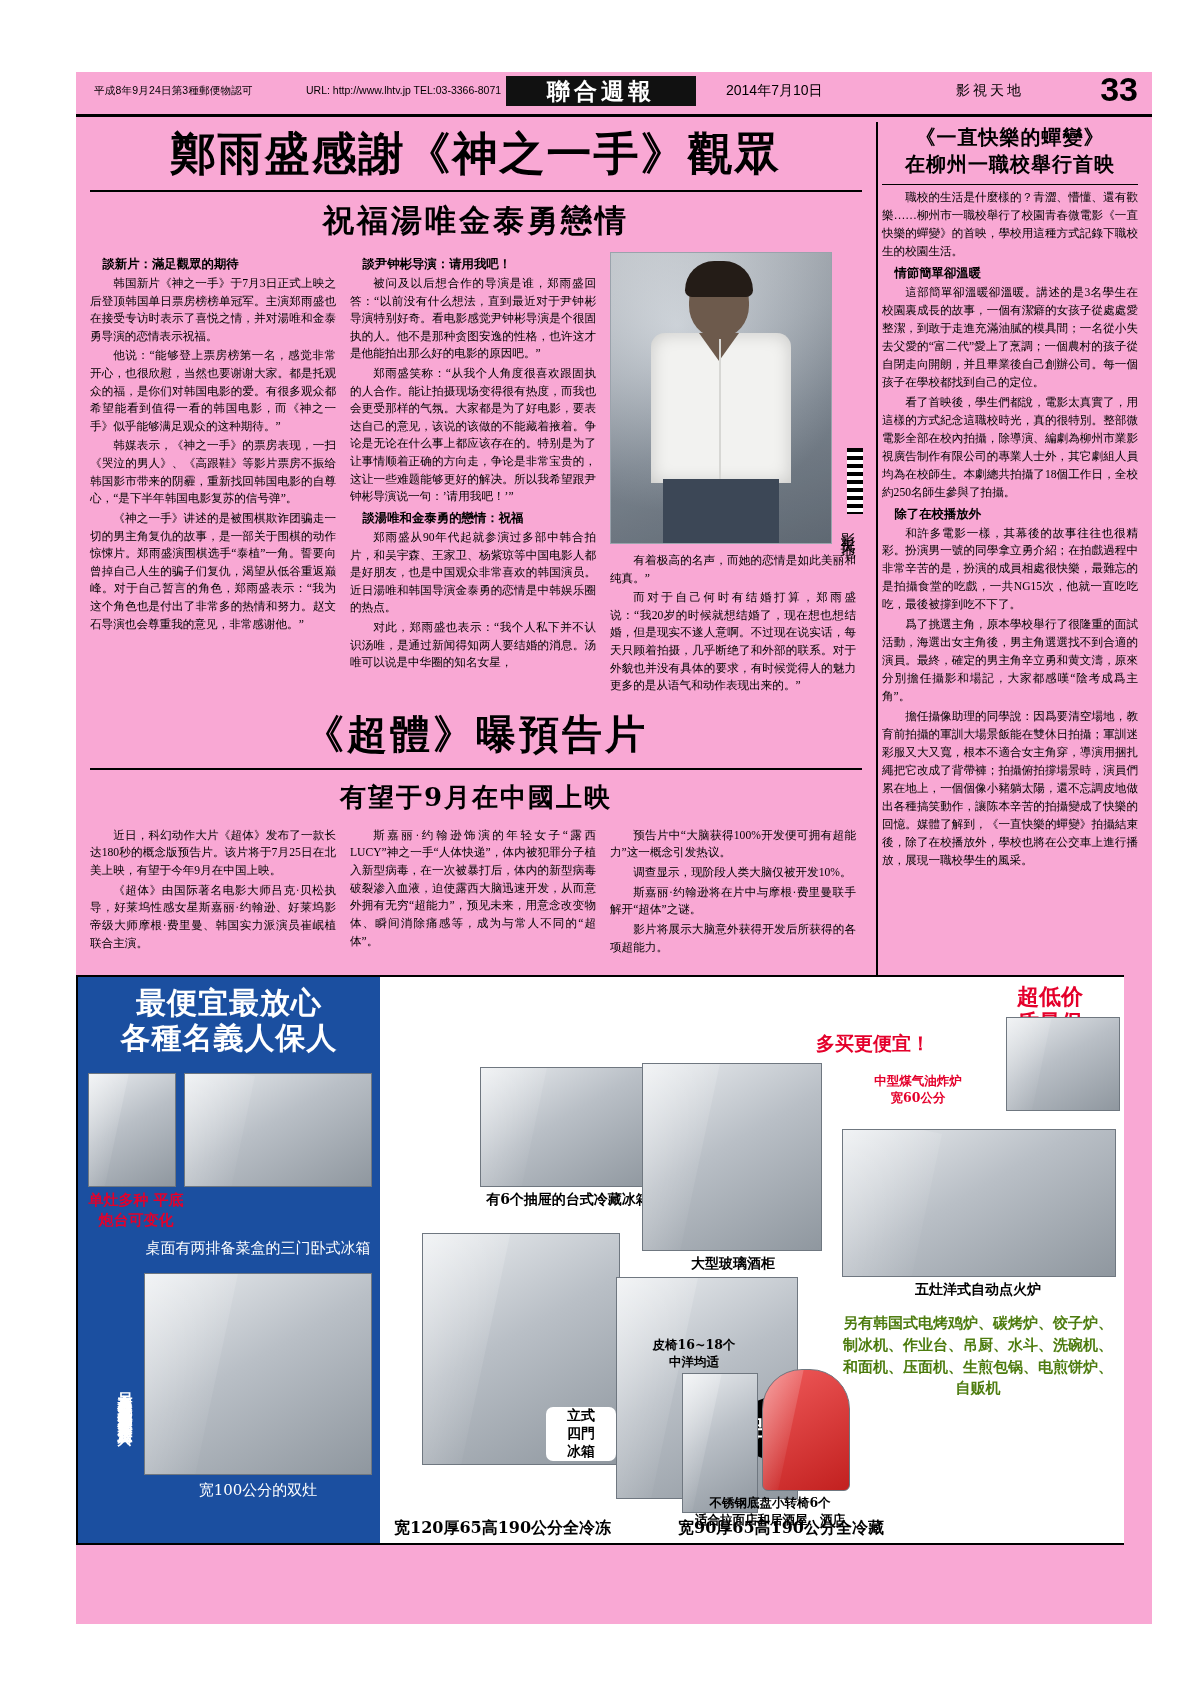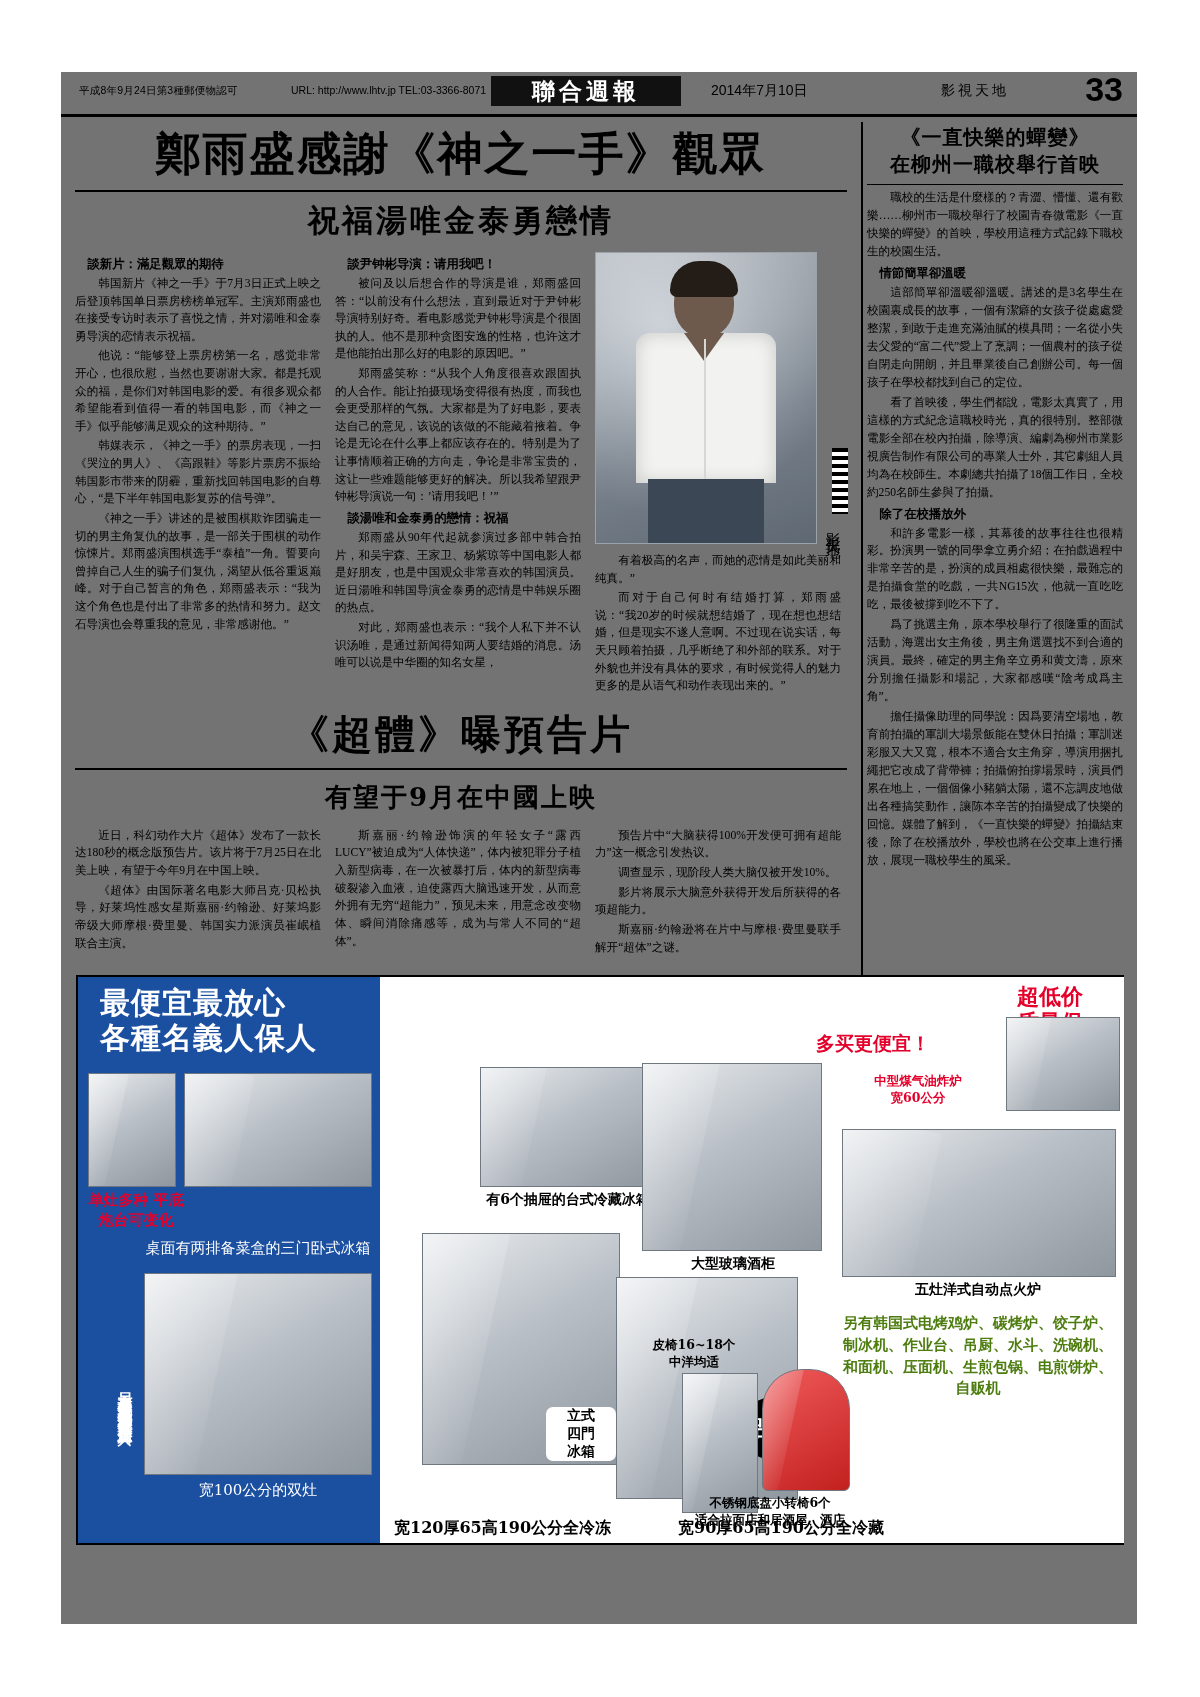--- a/index.html
+++ b/index.html
@@ -1,18 +1,18 @@
 <!DOCTYPE html>
 <html><head>
 <meta charset="utf-8">
 <style>
   html,body{margin:0;padding:0;background:#cfcfcf;}
   body{font-family:"Liberation Serif", serif;}
   .page{width:1200px;height:1697px;background:#fff;position:relative;overflow:hidden;}
-  .sheet{position:absolute;left:61px;top:72px;width:1076px;height:1552px;background:#737373;}
+  .sheet{position:absolute;left:76px;top:72px;width:1076px;height:1552px;background:#f9a8d4;}
 
   
   .masthead{position:relative;height:42px;border-bottom:3px solid #000;}
   .mh-left{position:absolute;left:18px;top:12px;font-size:10.5px;letter-spacing:.2px;color:#000;font-family:"Liberation Sans",sans-serif;}
   .mh-url{position:absolute;left:230px;top:12px;font-size:10.5px;font-family:"Liberation Sans",sans-serif;}
   .mh-logo{position:absolute;left:430px;top:4px;width:190px;height:30px;background:#111;color:#fff;text-align:center;font-size:23px;font-weight:bold;letter-spacing:4px;line-height:30px;font-family:"DejaVu Serif",serif;}
   .mh-date{position:absolute;left:650px;top:10px;font-size:14px;font-family:"Liberation Sans",sans-serif;}
   .mh-sec{position:absolute;left:880px;top:10px;font-size:14px;letter-spacing:3px;}
   .mh-page{position:absolute;right:14px;top:-2px;font-size:34px;font-weight:bold;font-family:"Liberation Sans",sans-serif;}
 
@@ -47,21 +47,21 @@
   .headline3{font-size:40px;font-weight:bold;letter-spacing:3px;text-align:center;margin:10px 0 0;font-family:"DejaVu Serif",serif;}
   .headline4{font-size:26px;font-weight:bold;letter-spacing:2px;text-align:center;margin:10px 0 12px;font-family:"DejaVu Serif",serif;}
 
   .side-h1{font-size:20px;font-weight:bold;text-align:center;letter-spacing:1px;line-height:1.35;margin:2px 0 0;font-family:"DejaVu Serif",serif;}
   .side-p{font-size:11.6px;line-height:1.55;text-align:justify;text-indent:2em;margin:0 0 2px;}
   .side-sub{font-size:12.4px;font-weight:bold;text-indent:1em;margin:4px 0 2px;}
 
   
   .ad{position:absolute;left:76px;top:975px;width:1048px;height:570px;border:2px solid #000;background:#fff;box-sizing:border-box;}
   .ad-left{position:absolute;left:0;top:0;width:302px;height:566px;background:#1b4fa0;}
-  .ad-left-head{padding:8px 22px 4px;text-align:left;}
+  .ad-left-head{padding:8px 16px 4px;text-align:center;}
   .ad-left-head div{font-size:30px;font-weight:bold;color:#fff;letter-spacing:1px;line-height:1.18;font-family:"DejaVu Serif",serif;}
   .ph-gen{background:linear-gradient(150deg,#e9ecef,#b9bfc6 45%,#8f979f);border:1px solid #6f7780;position:relative;overflow:hidden;}
   .ph-gen:after{content:"";position:absolute;left:-30%;top:-10%;width:60%;height:130%;background:linear-gradient(100deg,rgba(255,255,255,.55),rgba(255,255,255,0));transform:rotate(12deg);}
   .stove1{position:absolute;left:10px;top:96px;width:86px;height:112px;}
   .fridge1{position:absolute;left:106px;top:96px;width:186px;height:112px;}
   .cap-red{color:#e4002b;font-weight:bold;font-size:15px;text-align:center;line-height:1.3;font-family:"DejaVu Serif",serif;}
   .cap-white{color:#fff;font-weight:normal;font-size:15px;text-align:center;font-family:"DejaVu Serif",serif;}
   .three-door{position:absolute;left:66px;top:296px;width:226px;height:200px;}
   .vstrip{position:absolute;left:6px;top:290px;width:52px;height:268px;color:#fff;font-size:15px;font-weight:bold;writing-mode:vertical-rl;text-align:center;letter-spacing:2px;line-height:1.5;font-family:"DejaVu Serif",serif;}
 
@@ -141,27 +141,27 @@
       <div class="headline3">《超體》曝預告片</div>
       <div class="rule"></div>
       <div class="headline4">有望于9月在中國上映</div>
 
       <div class="cols3">
         <div class="col">
           <p class="para">近日，科幻动作大片《超体》发布了一款长达180秒的概念版预告片。该片将于7月25日在北美上映，有望于今年9月在中国上映。</p>
           <p class="para">《超体》由国际著名电影大师吕克·贝松执导，好莱坞性感女星斯嘉丽·约翰逊、好莱坞影帝级大师摩根·费里曼、韩国实力派演员崔岷植联合主演。</p>
         </div>
         <div class="col">
-          <p class="para">斯嘉丽·约翰逊饰演的年轻女子“露西LUCY”被迫成为“人体快递”，体内被犯罪分子植入新型病毒，在一次被暴打后，体内的新型病毒破裂渗入血液，迫使露西大脑迅速开发，从而意外拥有无穷“超能力”，预见未来，用意念改变物体、瞬间消除痛感等，成为与常人不同的“超体”。</p>
+          <p class="para">斯嘉丽·约翰逊饰演的年轻女子“露西LUCY”神之一手“人体快递”，体内被犯罪分子植入新型病毒，在一次被暴打后，体内的新型病毒破裂渗入血液，迫使露西大脑迅速开发，从而意外拥有无穷“超能力”，预见未来，用意念改变物体、瞬间消除痛感等，成为与常人不同的“超体”。</p>
         </div>
         <div class="col">
           <p class="para">预告片中“大脑获得100%开发便可拥有超能力”这一概念引发热议。</p>
           <p class="para">调查显示，现阶段人类大脑仅被开发10%。</p>
+          <p class="para">斯嘉丽·约翰逊将在片中与摩根·费里曼联手解开“超体”之谜。</p>
           <p class="para">影片将展示大脑意外获得开发后所获得的各项超能力。</p>
-          <p class="para">斯嘉丽·约翰逊将在片中与摩根·费里曼联手解开“超体”之谜。</p>
         </div>
       </div>
     </div>
 
     <div class="side-col">
       <div class="side-h1" style="white-space:pre-line">《一直快樂的蟬變》
 在柳州一職校舉行首映</div>
       <div style="border-top:1px solid #000;margin:6px 0 4px"></div>
       <p class="side-p">職校的生活是什麼樣的？青澀、懵懂、還有歡樂……柳州市一職校舉行了校園青春微電影《一直快樂的蟬變》的首映，學校用這種方式記錄下職校生的校園生活。</p>
       <div class="side-sub">情節簡單卻溫暖</div>

